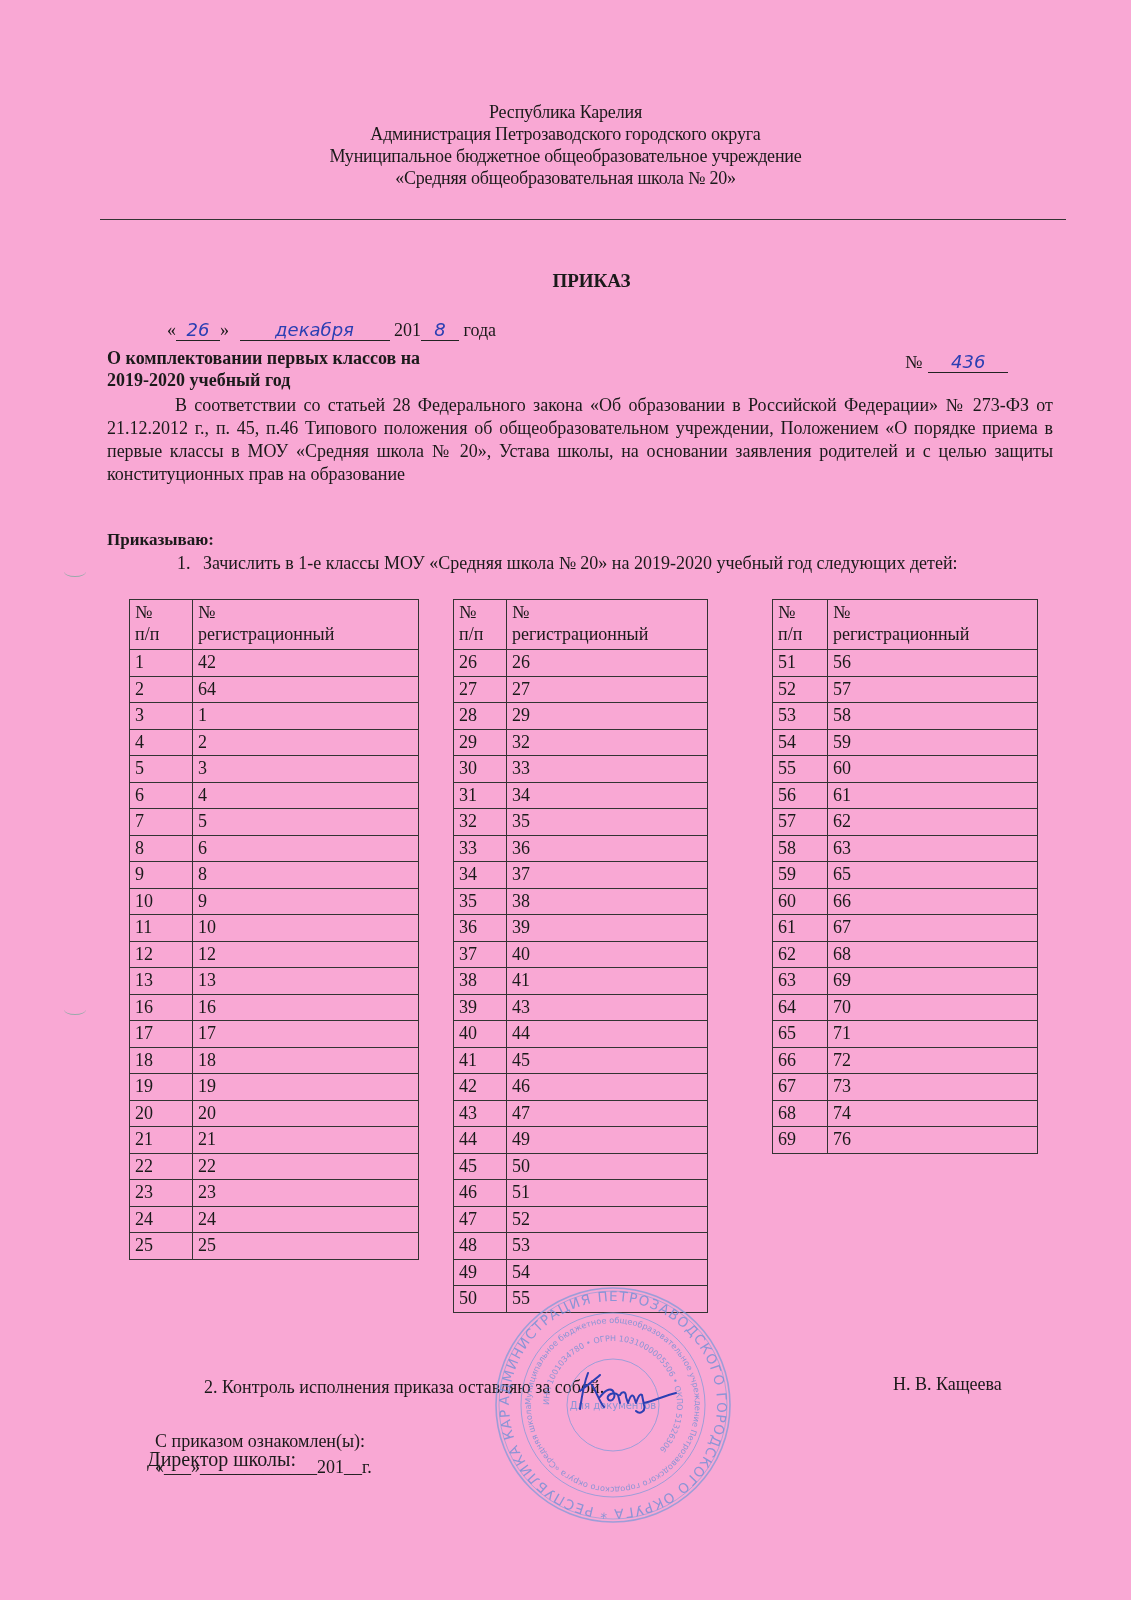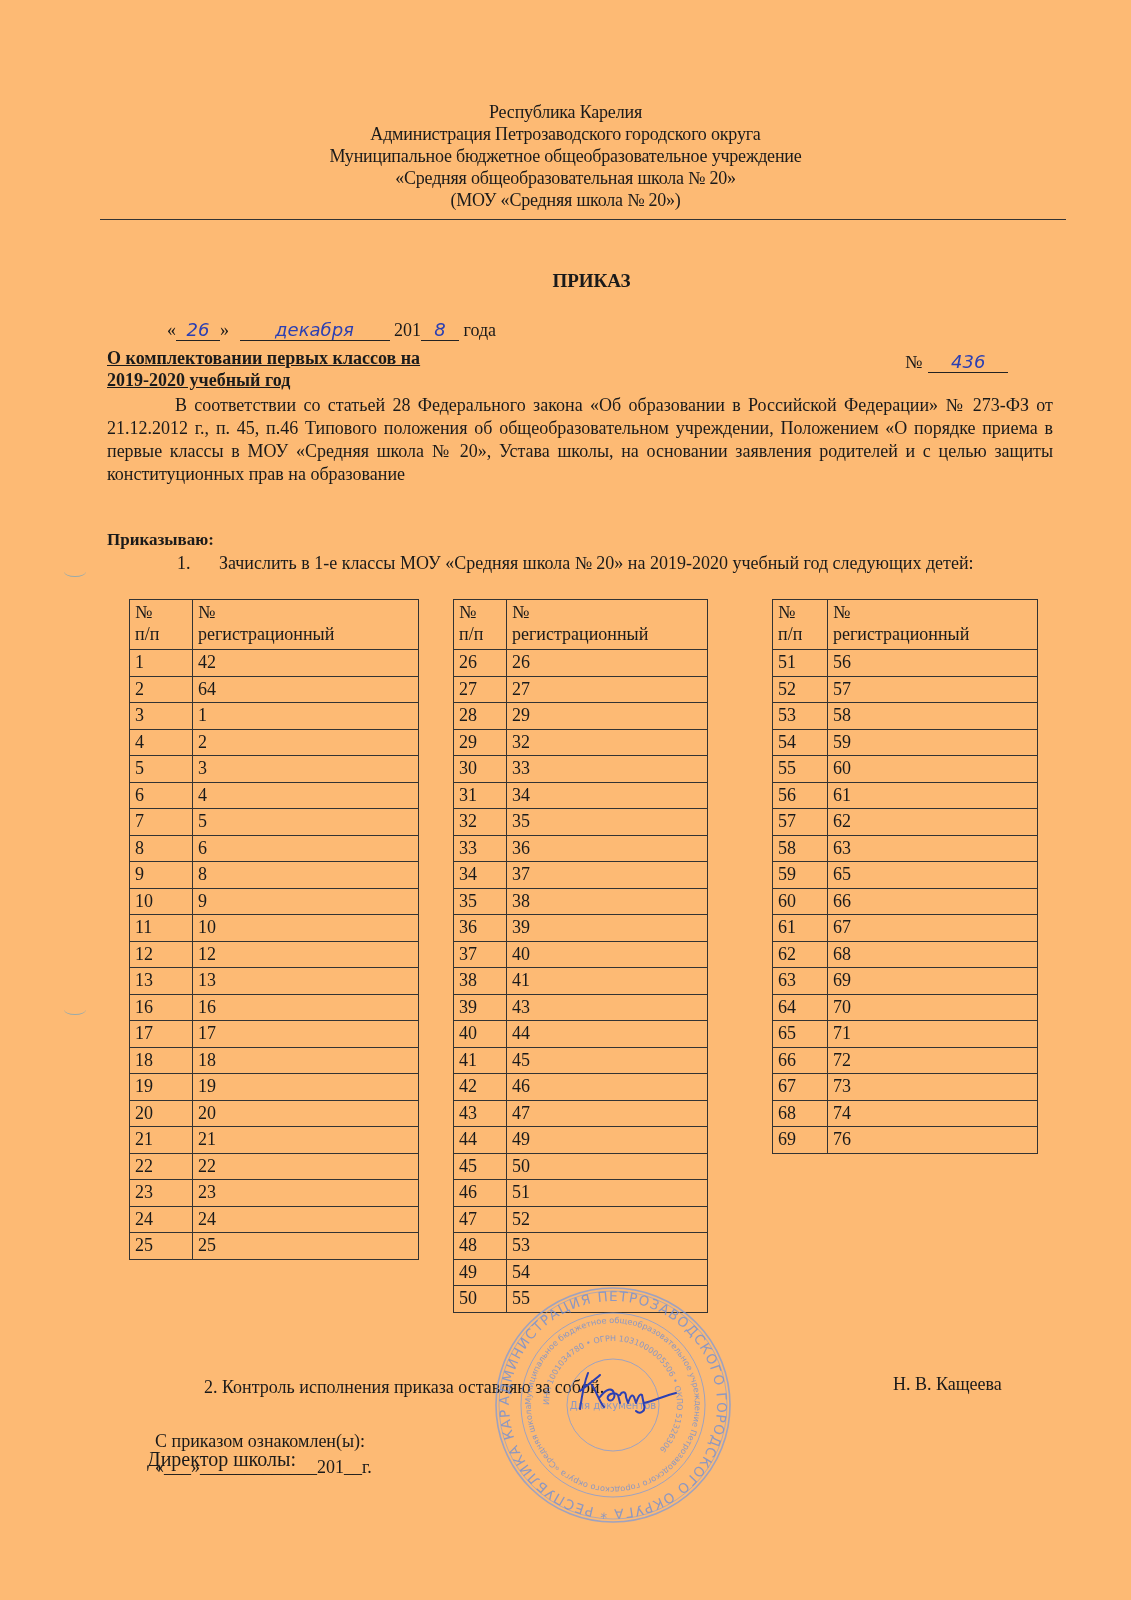--- a/index.html
+++ b/index.html
@@ -1,18 +1,18 @@
 <!DOCTYPE html>
 <html><head>
   <meta charset="utf-8">
   <style>
     html, body { margin: 0; padding: 0; background: #ffffff; }
     body { width: 1131px; height: 1600px; position: relative; overflow: hidden;
            font-family: "Liberation Serif", "DejaVu Serif", serif; color: #1a1a1a; }
-    .page { position: absolute; left: 0; top: 0; width: 1131px; height: 1600px; background: #fdba74; }
+    .page { position: absolute; left: 0; top: 0; width: 1131px; height: 1600px; background: #f9a8d4; }
 
     
     .header { position: absolute; top: 101px; left: 0; width: 1131px; text-align: center;
               font-size: 18px; line-height: 22px; letter-spacing: -0.2px; }
     .header div { height: 22px; }
     .header-rule { position: absolute; top: 219px; left: 100px; width: 966px; border-top: 1.5px solid #333; }
 
     .title { position: absolute; top: 270px; left: 0; width: 1131px; text-align: center;
              font-weight: bold; font-size: 19px; padding-left: 26px; }
 
@@ -20,31 +20,31 @@
     .dateline { position: absolute; top: 320px; left: 167px; font-size: 18px; white-space: nowrap; }
     .fill { display: inline-block; border-bottom: 1px solid #222; text-align: center;
             color: #2b3fb3; font-family: "DejaVu Sans", sans-serif; font-style: italic; font-size: 18px;
             line-height: 20px; }
     .f-day { width: 44px; }
     .f-month { width: 150px; margin-left: 6px; }
     .f-year { width: 38px; }
     .numline { position: absolute; top: 320px; left: 905px; font-size: 18px; white-space: nowrap; }
     .f-num { width: 80px; margin-left: 6px; margin-top: 32px; }
 
-    .subject { position: absolute; top: 347px; left: 107px; font-weight: bold; font-size: 18px; line-height: 22px; text-decoration: underline; }
+    .subject { position: absolute; top: 347px; left: 107px; font-weight: bold; font-size: 18px; line-height: 22px; }
 
     .preamble { position: absolute; top: 394px; left: 107px; width: 946px; font-size: 18px; line-height: 23px;
                 text-align: justify; }
     .preamble p { margin: 0; text-indent: 68px; }
 
     .order-label { position: absolute; top: 530px; left: 107px; font-weight: bold; font-size: 17px; }
 
     .item1 { position: absolute; top: 552px; left: 177px; width: 876px; font-size: 18px; line-height: 23px; }
     .item1 .num { position: absolute; left: 0; top: 0; }
-    .item1 .txt { margin-left: 42px; text-align: justify; text-align-last: left; }
+    .item1 .txt { margin-left: 26px; text-align: justify; text-align-last: left; }
 
     
     table.reg { position: absolute; border-collapse: collapse; font-size: 18px; }
     table.reg td, table.reg th { border: 1.5px solid #333; padding: 0 0 0 5px; text-align: left;
                                   font-weight: normal; vertical-align: top; height: 25.5px; line-height: 25px; }
     table.reg th { line-height: 22px; height: 48px; padding-top: 1px; }
     #t1 { left: 129px; top: 599px; width: 290px; }
     #t2 { left: 453px; top: 599px; width: 255px; }
     #t3 { left: 772px; top: 599px; width: 266px; }
     #t1 col.c1 { width: 63px; } 
@@ -65,21 +65,20 @@
 </head>
 <body>
 
 <div class="page">
 
   <div class="header">
     <div>Республика Карелия</div>
     <div>Администрация Петрозаводского городского округа</div>
     <div>Муниципальное бюджетное общеобразовательное учреждение</div>
     <div>«Средняя общеобразовательная школа № 20»</div>
-    <div>(МОУ «Средняя школа № 20»)</div>
   </div>
   <div class="header-rule"></div>
 
   <div class="title">ПРИКАЗ</div>
 
   <div class="dateline">
     <span>«</span><span class="fill f-day">26</span><span>»</span>
     <span class="fill f-month">декабря</span>
     <span>201</span><span class="fill f-year">8</span>
     <span>года</span>

